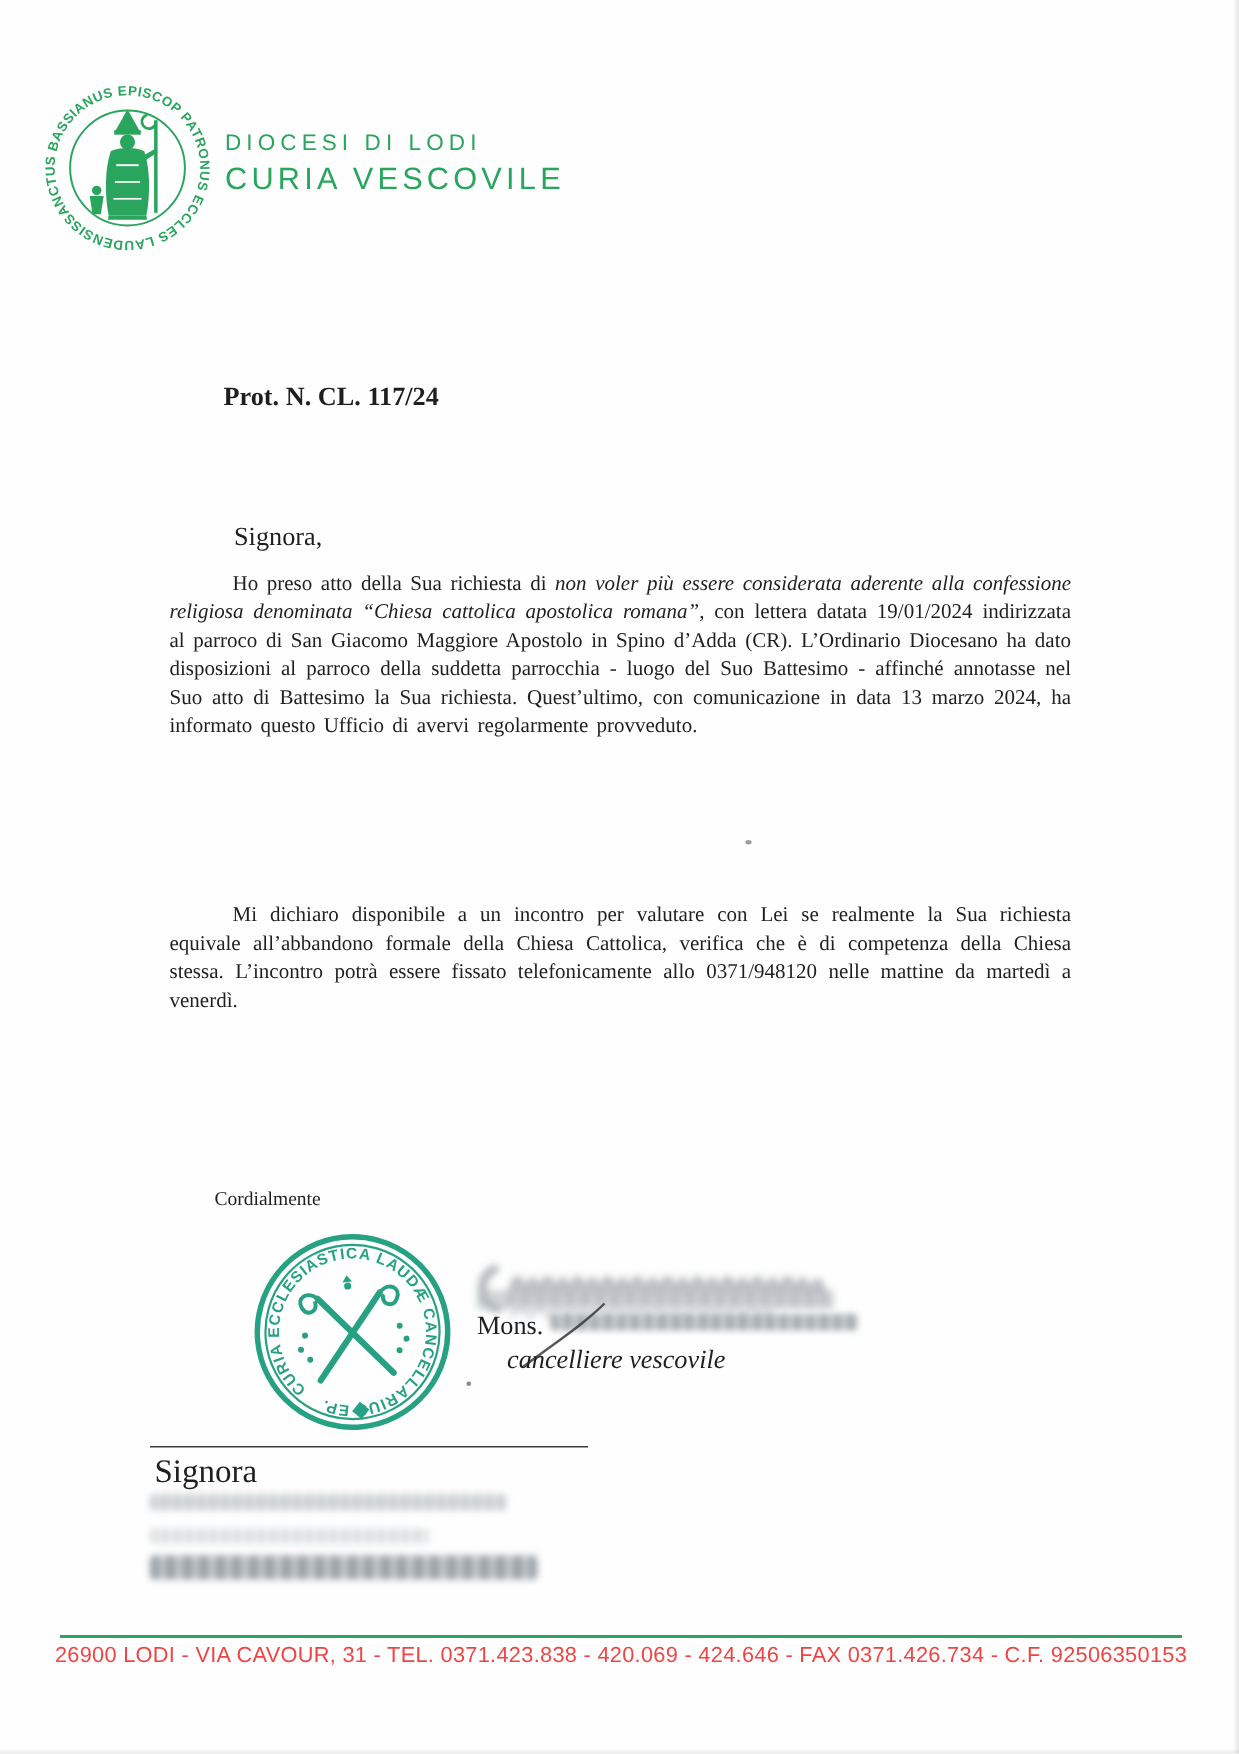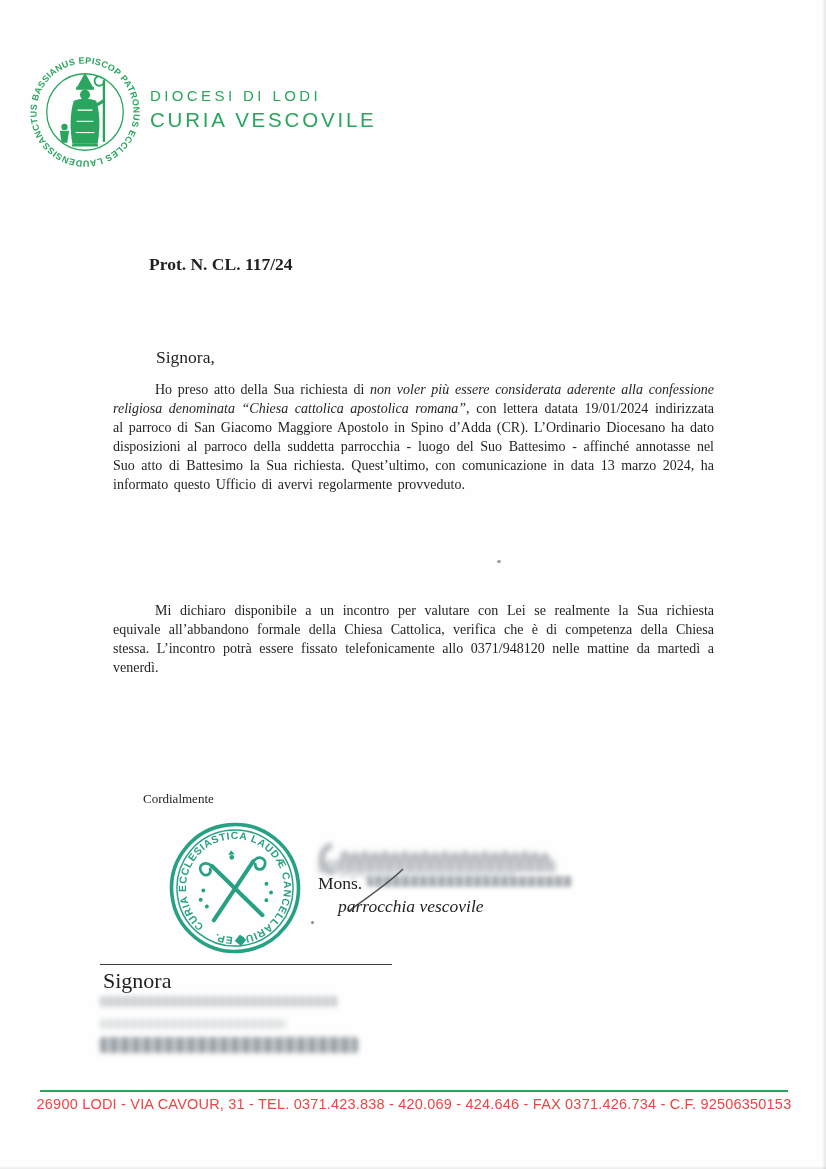--- a/index.html
+++ b/index.html
@@ -144,21 +144,21 @@
       <path d="M22,20 C8,20 8,48 24,46" stroke="#b4b9bd" stroke-width="6" fill="none"></path>
       <path d="M30,44 Q35,10 40,44 Q45,12 50,44 Q55,10 60,44 Q65,12 70,44 Q75,10 80,44 Q85,12 90,44 Q95,10 100,44 Q105,12 110,44 Q115,10 120,44 Q125,12 130,44 Q135,10 140,44 Q145,12 150,44 Q155,10 160,44 Q165,12 170,44 Q175,10 180,44 Q185,12 190,44 Q195,10 200,44 Q205,12 210,44 Q215,10 220,44 Q225,12 230,44 Q235,14 240,44" stroke="#bcc0c4" stroke-width="5.5" fill="none"></path>
       <path d="M30,52 l7,-6 l6,6 l7,-6 l6,6 l7,-6 l6,6 l7,-6 l6,6 l7,-6 l6,6 l7,-6 l6,6 l7,-6 l6,6 l7,-6 l6,6 l7,-6 l6,6 l7,-6 l6,6 l7,-6 l6,6 l7,-6 l6,6 l7,-6 l6,6 l7,-6" stroke="#d6d9dc" stroke-width="3" fill="none"></path>
     </g>
   </svg>
 
   <div class="mons-line"><span>Mons.</span><span class="redact redact-name"></span></div>
   <svg class="pen-stroke" viewBox="0 0 62 48">
     <path d="M58,2 C44,16 28,26 4,44" stroke="#3a3a3a" stroke-width="1.6" fill="none" opacity=".85"></path>
   </svg>
-  <div class="signer-title">parrocchia vescovile</div>
+  <div class="signer-title">cancelliere vescovile</div>
 
   <div class="recipient-rule"></div>
   <div class="recipient">Signora</div>
   <div class="addr addr1"></div>
   <div class="addr addr2"></div>
   <div class="addr addr3"></div>
 
   <div class="footer-rule"></div>
   <div class="footer-text">26900 LODI - VIA CAVOUR, 31 - TEL. 0371.423.838 - 420.069 - 424.646 - FAX 0371.426.734 - C.F. 92506350153</div>
 

